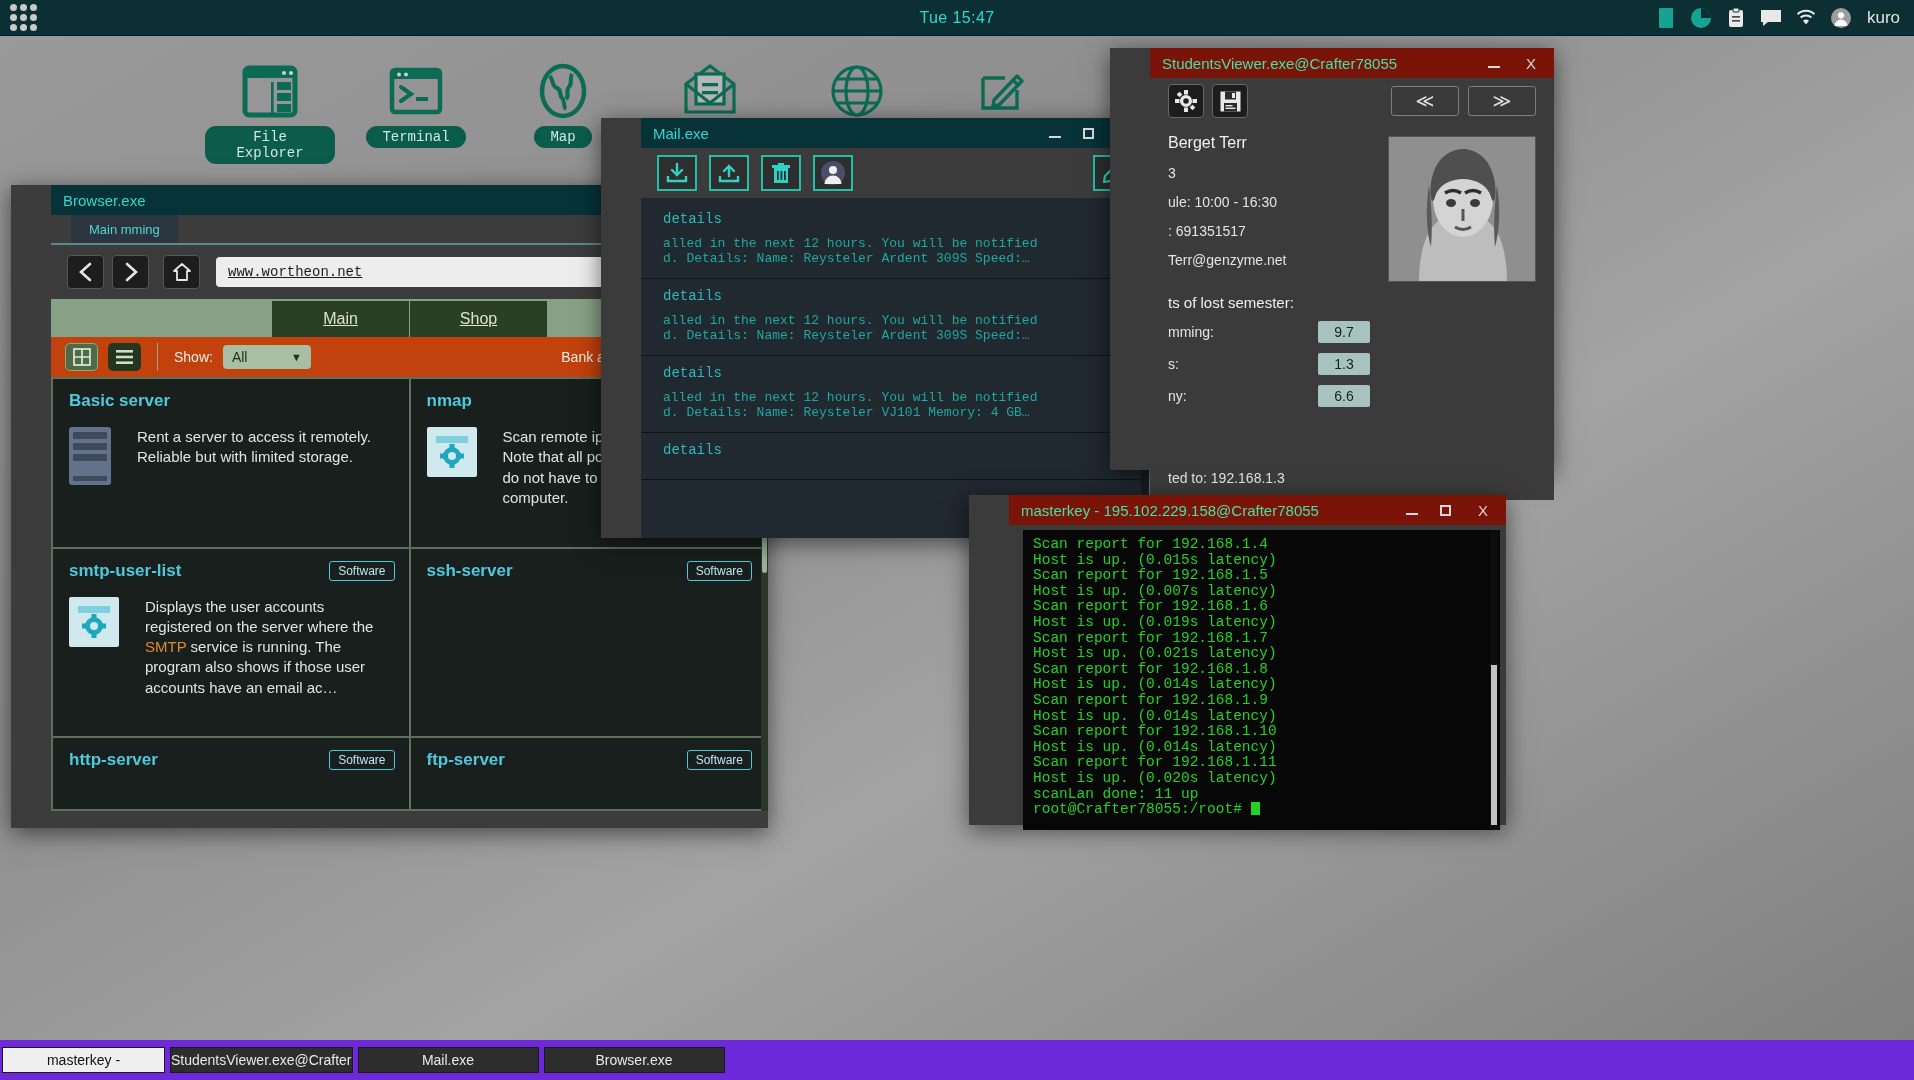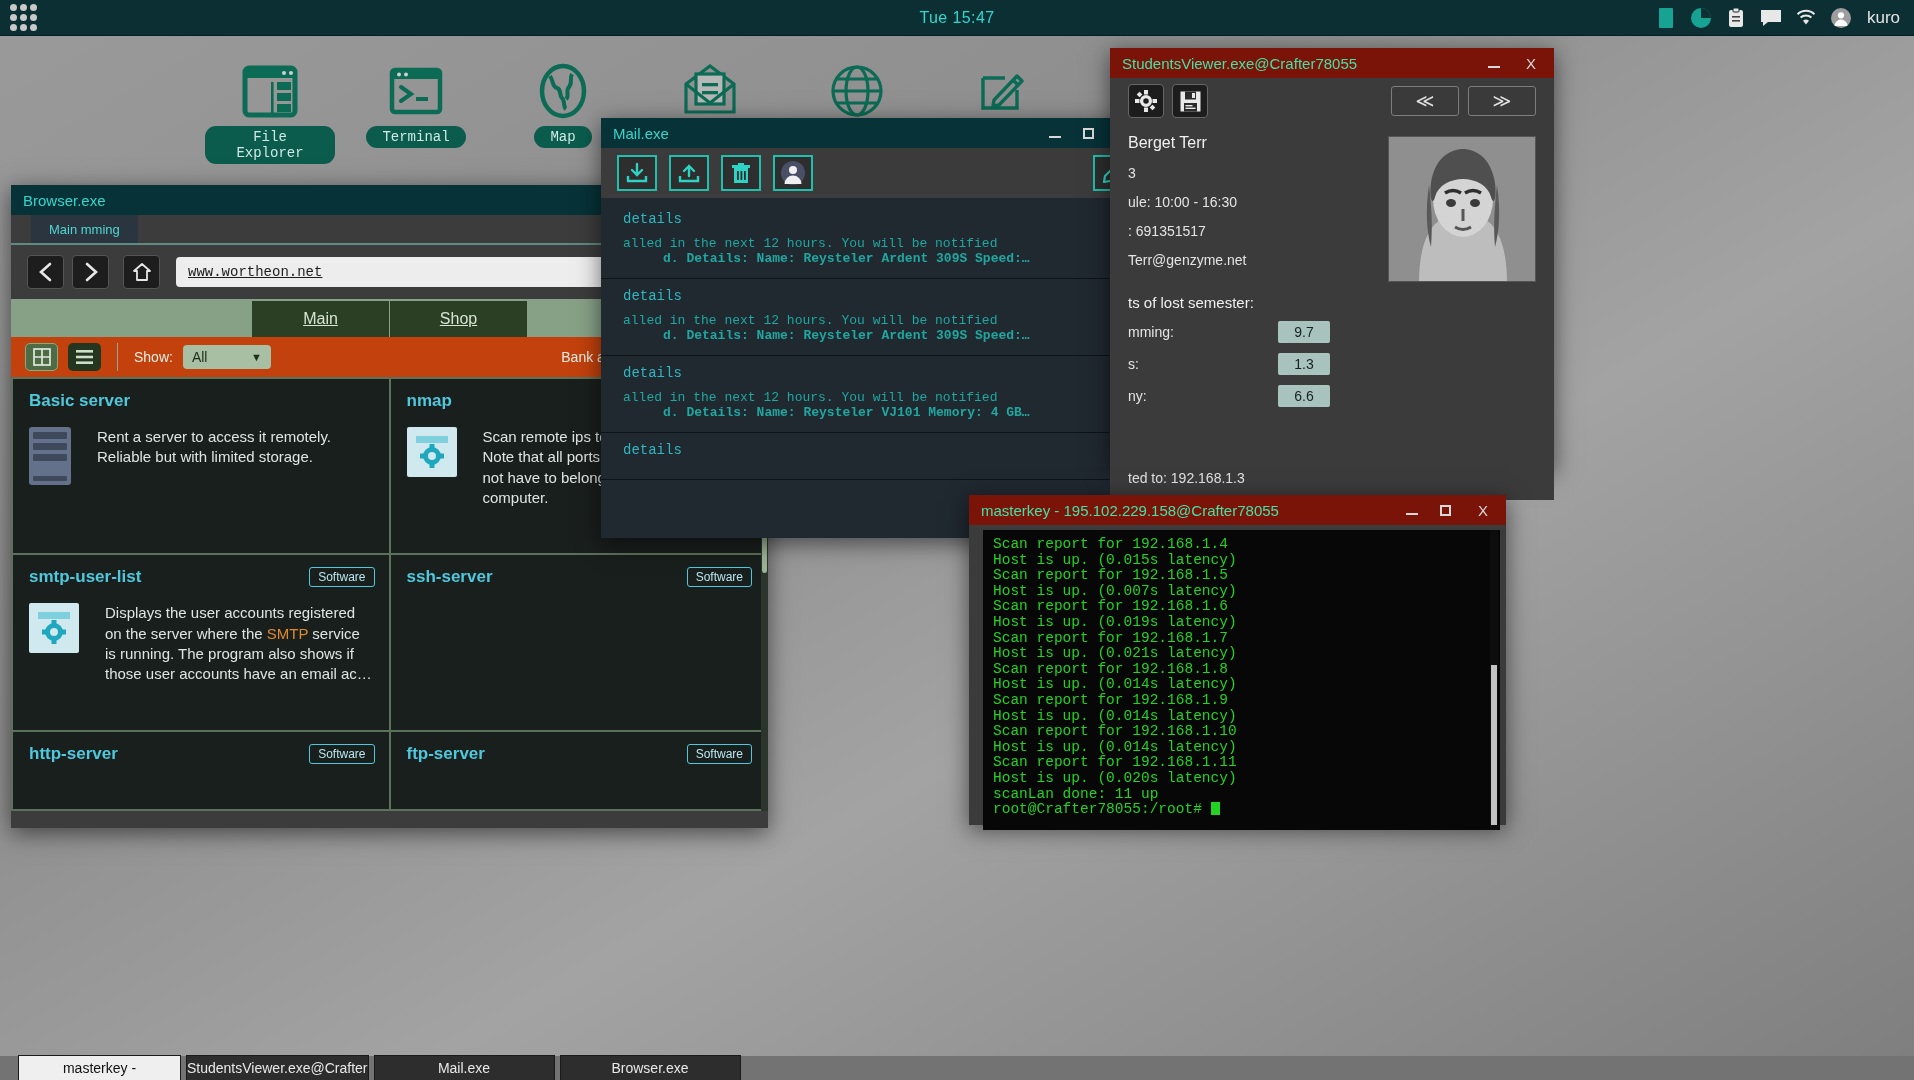--- a/index.html
+++ b/index.html
@@ -34,21 +34,21 @@
   #desktop-icons { position: absolute; top: 60px; left: 0; width: 1914px; height: 110px; }
   .dicon { position: absolute; width: 130px; text-align: center; cursor: pointer; }
   .dicon .glyph { height: 62px; display: flex; align-items: center; justify-content: center; }
   .dicon .lbl {
     display: inline-block; margin-top: 4px; padding: 3px 16px;
     background: #0b5c4d; color: #cfe9e4; font-size: 14px;
     font-family: "Liberation Mono", monospace; border-radius: 11px;
   }
 
   
-  .win { position: absolute; background: #3b3b3b; box-shadow: 0 5px 22px rgba(0,0,0,.55); }
+  .win { position: absolute; background: #3b3b3b; box-shadow: 0 5px 22px rgba(0,0,0,.55); padding-left: 40px; }
   .wtitle {
     height: 30px; display: flex; align-items: center; padding: 0 8px 0 12px;
     font-size: 15px; color: #35d6cb; background: #063238; cursor: move;
   }
   .wtitle.red { background: #7a1408; color: #46e0a6; }
   .wbtns { margin-left: auto; display: flex; align-items: center; gap: 16px; padding-right: 6px; }
   .wbtn { color: #d8d8d8; font-size: 15px; width: 18px; text-align: center; cursor: pointer; line-height: 1; }
   .sqbtn { width: 11px; height: 11px; border: 2px solid #d8d8d8; }
   .minbtn { width: 12px; height: 2px; background: #d8d8d8; margin-top: 8px; }
 
@@ -101,21 +101,21 @@
   
   #mail { left: 601px; top: 118px; width: 548px; height: 420px; }
   #mailtools { height: 50px; background: #3b3b3b; display: flex; align-items: center; padding: 0 16px; gap: 12px; position: relative; }
   .mbtn { width: 40px; height: 36px; border: 2px solid #1fbfae; display: flex; align-items: center; justify-content: center; background: #2e2e2e; cursor: pointer; }
   .mbtn.avatar { background: #2e2e2e; }
   .penbtn { margin-left: auto; width: 40px; height: 36px; border: 2px solid #1fbfae; display: flex; align-items: center; justify-content: center; background: #2e2e2e; cursor: pointer; }
   #maillist { height: 340px; background: #202830; overflow: hidden; position: relative; padding-top: 4px; }
   .mailrow { padding: 9px 22px 12px; border-bottom: 1px solid #0f1419; }
   .mailrow .det { color: #2fb7c0; font-family: "Liberation Mono", monospace; font-size: 14px; margin-bottom: 9px; }
   .mailrow .ln { color: #1fa7a0; font-family: "Liberation Mono", monospace; font-size: 13px; white-space: nowrap; overflow: hidden; }
-  .mailrow .ln.b { font-weight: bold; margin-left: 40px; }
+  .mailrow .ln.b { font-weight: normal; }
   #mscroll { position: absolute; right: 0; top: 0; width: 8px; height: 100%; background: #161c22; }
   #mscroll .thumb { position: absolute; top: 4px; left: 1px; width: 6px; height: 160px; background: #7b8a94; border-radius: 3px; }
 
   
   #students { left: 1110px; top: 48px; width: 444px; height: 422px; background: #3b3b3b; }
   #stools { height: 46px; background: #3b3b3b; display: flex; align-items: center; padding: 0 18px; gap: 8px; }
   .sbtn { width: 36px; height: 34px; background: #1d1d1d; border: 1px solid #666; border-radius: 4px; display: flex; align-items: center; justify-content: center; cursor: pointer; }
   .arrbtn { width: 68px; height: 30px; background: #3a3a3a; border: 1px solid #7d7d7d; border-radius: 3px; color: #e3e3e3; font-size: 18px; display: flex; align-items: center; justify-content: center; cursor: pointer; }
   #sbody { height: 376px; background: #3b3b3b; padding: 10px 18px; position: relative; }
   .sname { color: #f0f0f0; font-size: 16px; }
@@ -130,22 +130,22 @@
   
   #term { left: 969px; top: 495px; width: 537px; height: 330px; background: #3b3b3b; }
   #termbody { height: 300px; background: #070707; margin: 5px 6px 5px 14px; padding: 7px 10px; position: relative; overflow: hidden; }
   .tline { color: #22d321; font-family: "Liberation Mono", monospace; font-size: 14.5px; line-height: 15.6px; white-space: pre; }
   #tscroll { position: absolute; right: 2px; top: 0; width: 8px; height: 100%; background: #0d0d0d; }
   #tscroll .thumb { position: absolute; bottom: 5px; left: 1px; width: 6px; height: 160px; background: #c2c2c2; }
   .cursor { display: inline-block; width: 9px; height: 13px; background: #22d321; vertical-align: -2px; }
 
   
   #taskbar {
-    position: absolute; bottom: 0; left: 0; width: 1914px; height: 24px;
-    background: #737373; display: flex; align-items: center; gap: 5px; padding: 0 18px; z-index: 400;
+    position: absolute; bottom: 0; left: 0; width: 1914px; height: 40px;
+    background: #6d28d9; display: flex; align-items: center; gap: 5px; padding: 0 2px; z-index: 400;
   }
   .tbitem {
     height: 26px; min-width: 163px; background: #2d2d2d; color: #e9e9e9; font-size: 14px;
     display: flex; align-items: center; justify-content: center; cursor: pointer; border: 1px solid #1a1a1a;
   }
   .tbitem.active { background: #efefef; color: #111; }
   .tbitem.wide { min-width: 181px; }
 </style>
 </head>
 <body>

